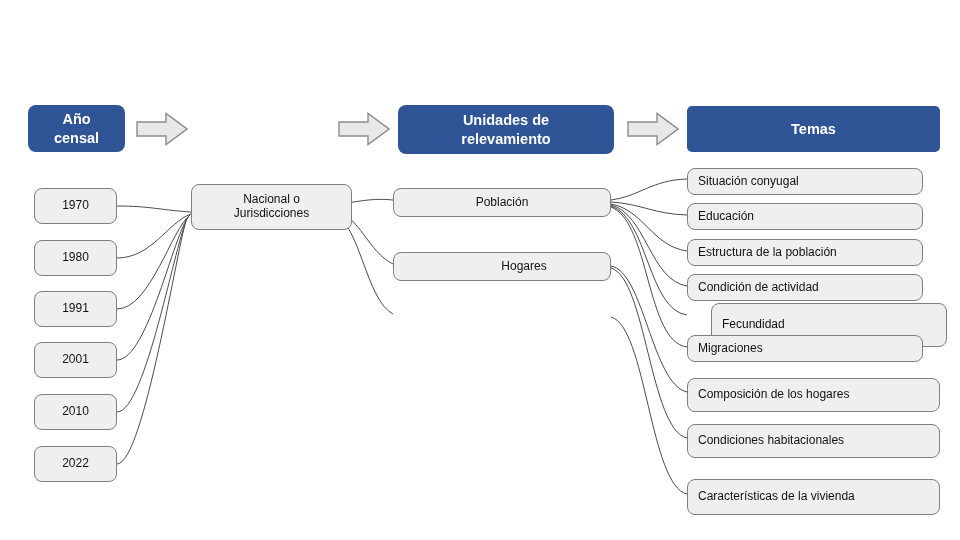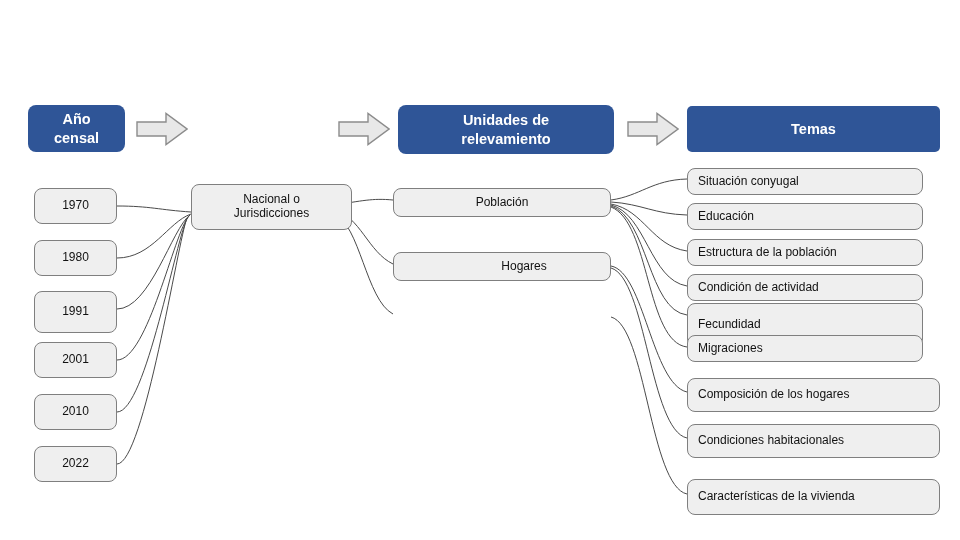--- a/index.html
+++ b/index.html
@@ -72,42 +72,42 @@
     color:#111111;
     font-size:12px;
     line-height:1.15;
   }
   .node.center{justify-content:center;text-align:center;}
   .node.left{justify-content:flex-start;padding-left:10px;text-align:left;}
 
   
   #yr-0{left:34px;top:188px;width:83px;height:36px;}
   #yr-1{left:34px;top:240px;width:83px;height:36px;}
-  #yr-2{left:34px;top:291px;width:83px;height:42px;}
+  #yr-2{left:34px;top:291px;width:83px;height:36px;}
   #yr-3{left:34px;top:342px;width:83px;height:36px;}
   #yr-4{left:34px;top:394px;width:83px;height:36px;}
   #yr-5{left:34px;top:446px;width:83px;height:36px;}
 
   
   #alcance-node{
     left:191px;top:184px;width:161px;height:46px;
     flex-direction:column;justify-content:center;
   }
 
   
   #un-0{left:393px;top:188px;width:218px;height:29px;}
   #un-1{left:393px;top:252px;width:218px;height:29px;padding-left:44px;}
   #un-2{left:393px;top:302px;width:218px;height:29px;}
 
   
   #tm-0{left:687px;top:168px;width:236px;height:27px;}
   #tm-1{left:687px;top:203px;width:236px;height:27px;}
   #tm-2{left:687px;top:239px;width:236px;height:27px;}
   #tm-3{left:687px;top:274px;width:236px;height:27px;}
-  #tm-4{left:687px;top:303px;width:236px;height:44px;}
+  #tm-4{left:711px;top:303px;width:236px;height:44px;}
   #tm-5{left:687px;top:335px;width:236px;height:27px;}
   #tm-6{left:687px;top:378px;width:253px;height:34px;}
   #tm-7{left:687px;top:424px;width:253px;height:34px;}
   #tm-8{left:687px;top:479px;width:253px;height:36px;}
 </style>
 </head>
 <body>
 
 <div id="stage">
 

